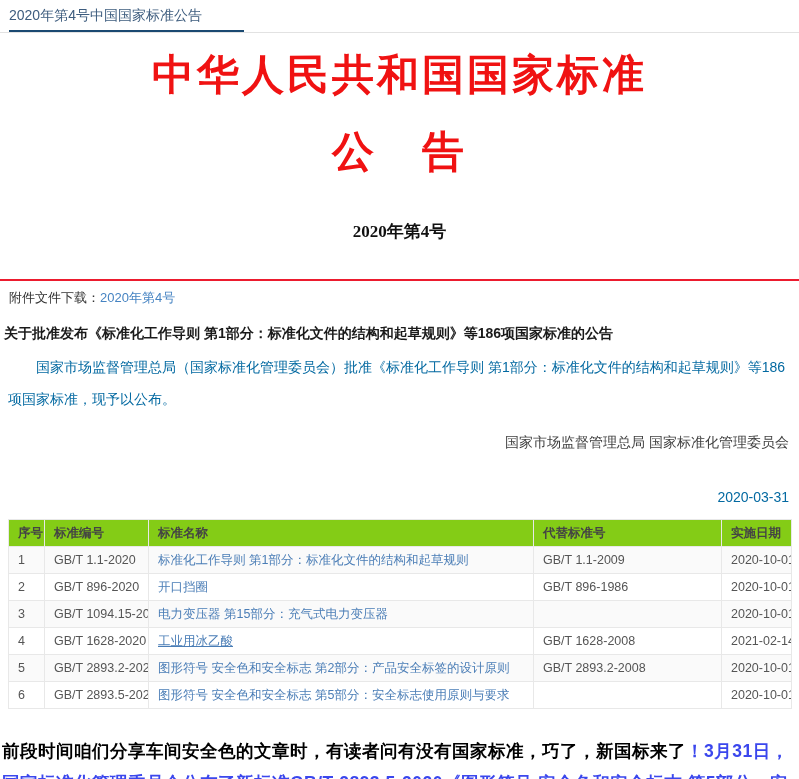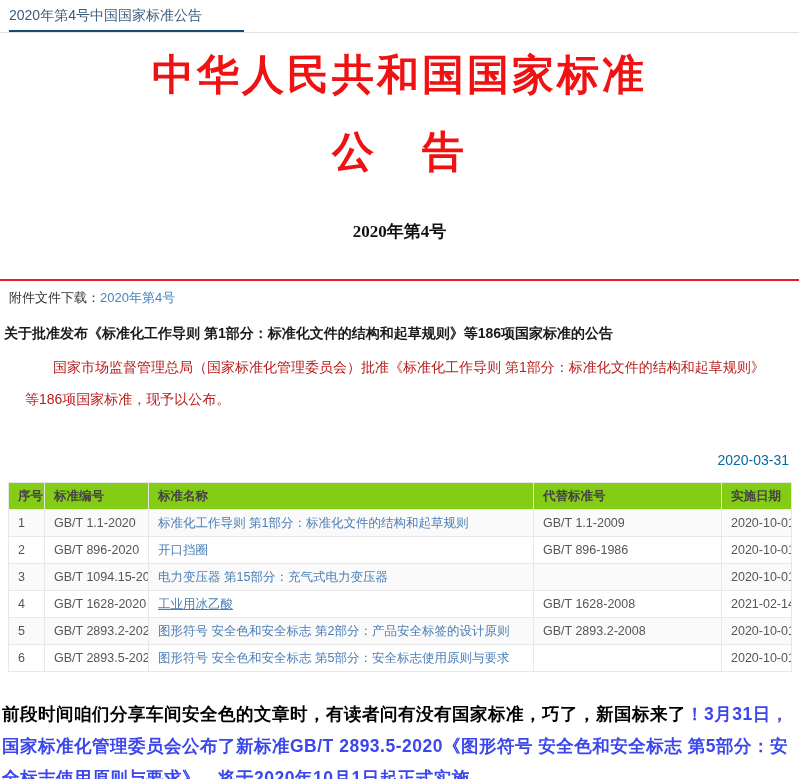--- a/index.html
+++ b/index.html
@@ -30,22 +30,22 @@
     margin-top:36px; border-top:2px solid #ec1b2e;
     padding:8px 0 0 9px; font-size:13px; color:#333;
   }
   .attachment-bar a { color:#4583c2; text-decoration:none; cursor:pointer; }
   
   .announce-heading {
     font-size:14px; font-weight:bold; color:#1a1a1a;
     margin:15px 0 0; padding:0 4px; line-height:22px;
   }
   .body-para {
-    font-size:14px; color:#b91c1c; line-height:32px; text-indent:2em;
-    margin:7px 17px 0; padding:0 8px;
+    font-size:14px; color:#0369a1; line-height:32px; text-indent:2em;
+    margin:7px 0 0; padding:0 8px;
   }
   .issuer { text-align:right; font-size:14px; color:#3f3f3f; padding-right:10px; margin-top:19px; }
   .pub-date { text-align:right; font-size:14px; color:#0369a1; padding-right:10px; margin-top:37px; }
   
   table.standards {
     border-collapse:collapse; table-layout:fixed;
     margin:14px 8px 0; width:783px; font-size:12.5px;
   }
   .standards th, .standards td {
     border:1px solid #e8e8e8; padding:6px 9px; text-align:left;
@@ -79,20 +79,21 @@
   <div class="issue-no">2020年第4号</div>
 
   <div class="attachment-bar">
     <span>附件文件下载：</span><a>2020年第4号</a>
   </div>
 
   <h2 class="announce-heading">关于批准发布《标准化工作导则 第1部分：标准化文件的结构和起草规则》等186项国家标准的公告</h2>
 
   <p class="body-para">国家市场监督管理总局（国家标准化管理委员会）批准《标准化工作导则 第1部分：标准化文件的结构和起草规则》等186项国家标准，现予以公布。</p>
 
+  <div class="issuer">国家市场监督管理总局 国家标准化管理委员会</div>
   <div class="pub-date">2020-03-31</div>
 
   <table class="standards">
     <colgroup>
       <col style="width:36px">
         <col style="width:104px">
         <col style="width:385px">
         <col style="width:188px">
         <col style="width:70px">
     </colgroup>

